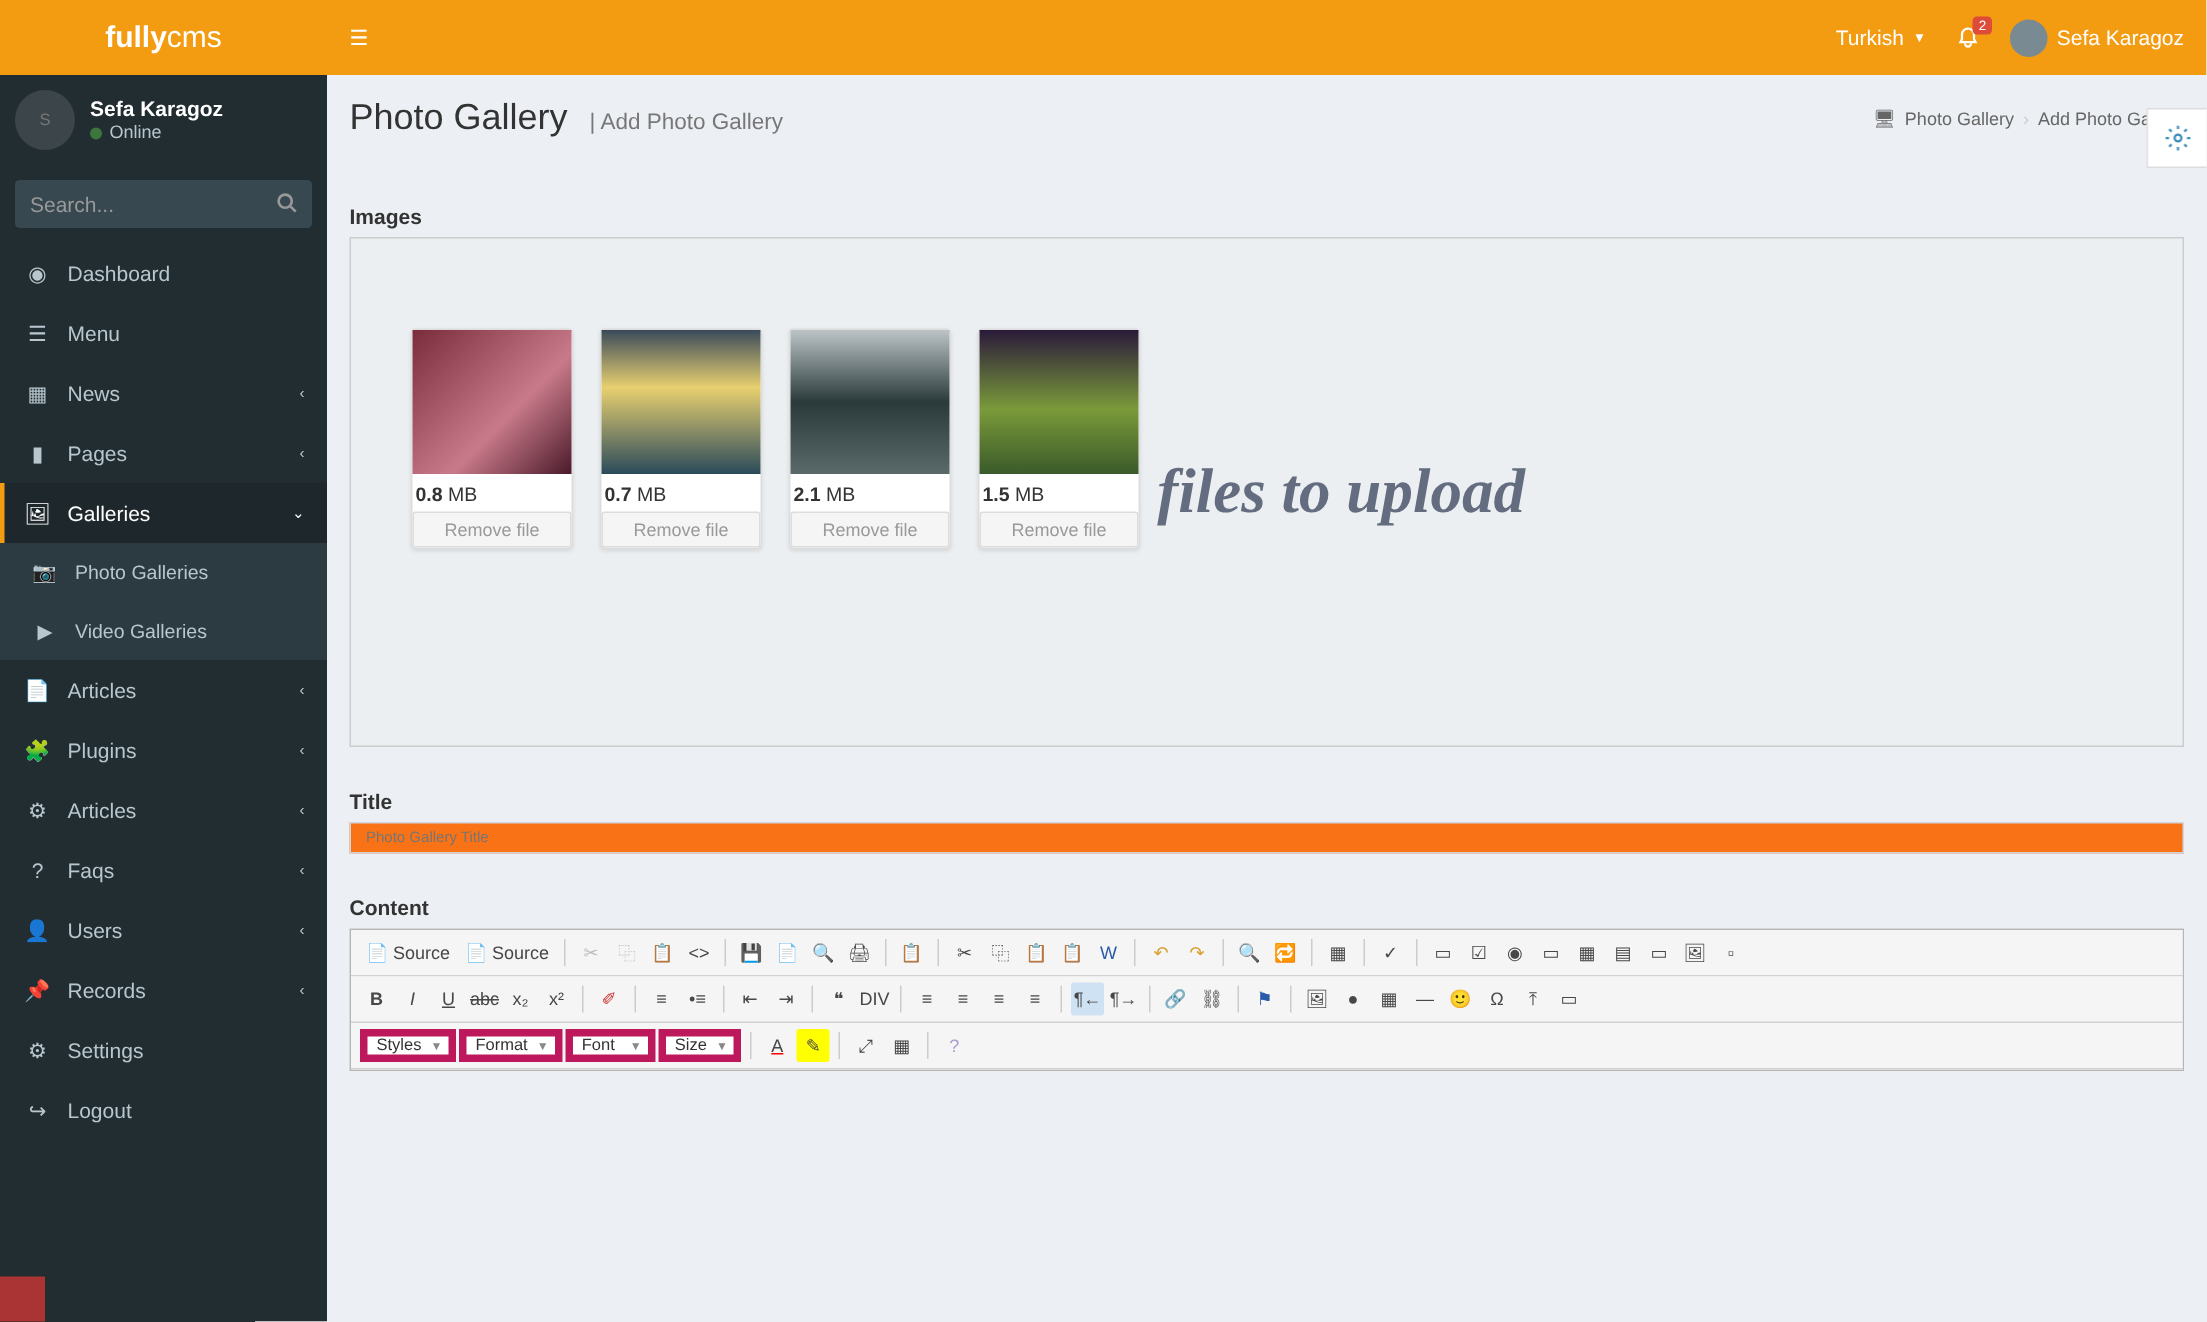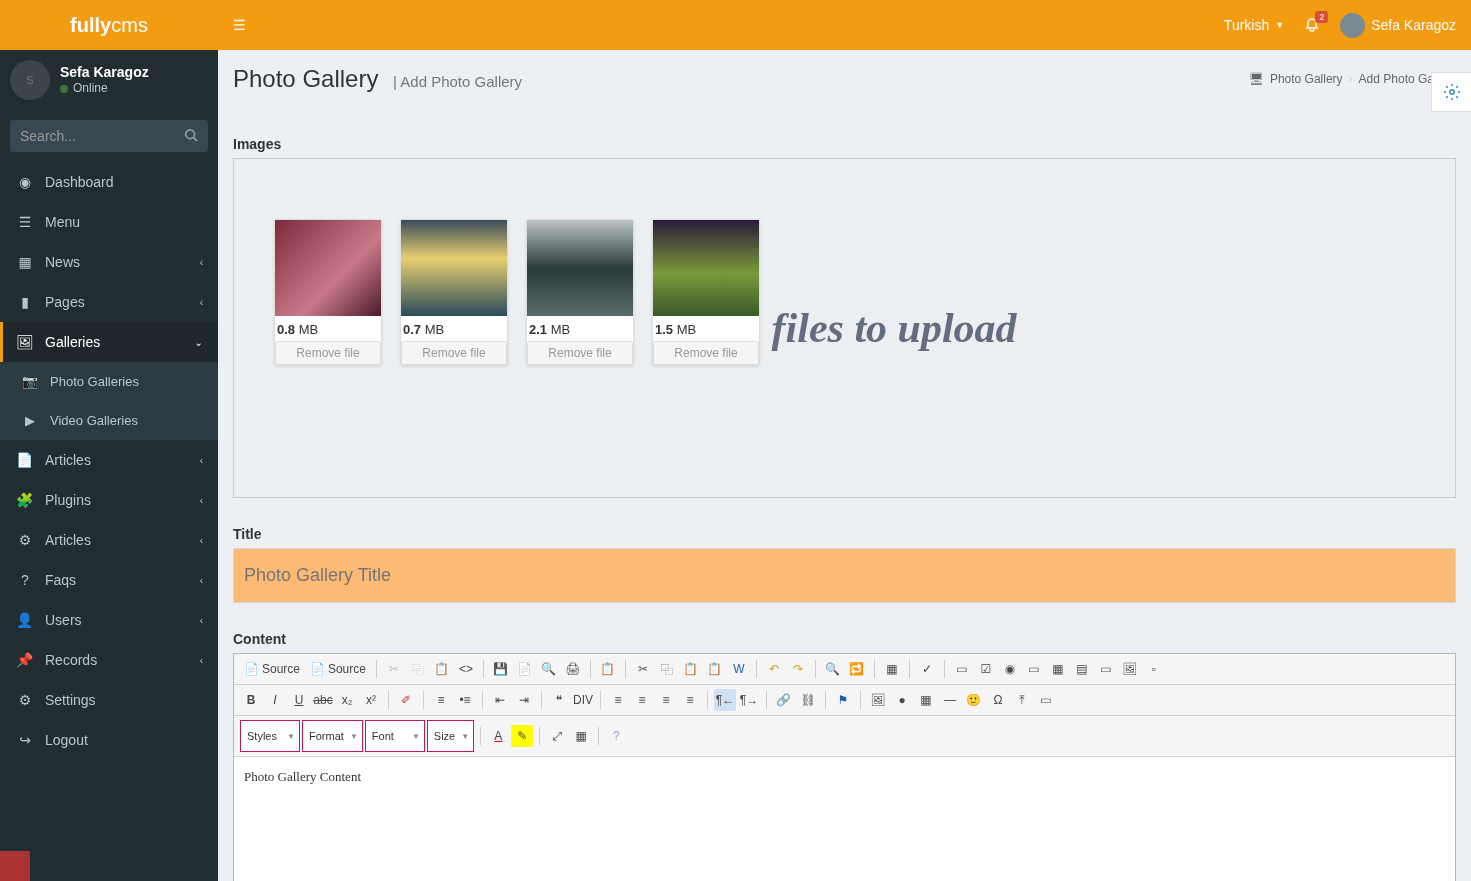--- a/index.html
+++ b/index.html
@@ -53,29 +53,29 @@
 .card { width: 108px; background: #fff; border: 1px solid #ddd; border-radius: 3px; padding: 0; box-shadow: 0 1px 3px rgba(0,0,0,.1); position: relative; z-index: 2; }
 .thumb { width: 100%; height: 96px; background: #888; }
 .thumb.t1 { background: linear-gradient(135deg,#7a2c3c,#c97a8a 60%,#4a1a2a); }
 .thumb.t2 { background: linear-gradient(180deg,#3a4a5a 0%,#e8d070 40%,#2a4a5a 100%); }
 .thumb.t3 { background: linear-gradient(180deg,#bcc4c7 0%,#2a3a3a 50%,#5a6a6a 100%); }
 .thumb.t4 { background: linear-gradient(180deg,#2a1a3a 0%,#7a9a3a 55%,#3a5a2a 100%); }
 .card .size { padding: 6px 2px 4px; font-size: 13px; }
 .card .size b{font-weight:700;}
 .card button { width: 100%; background: #f5f5f5; border: 1px solid #ddd; color: #999; font-size: 12px; padding: 4px; cursor: pointer; border-radius:2px;}
 
-.text-input { width: 100%; padding: 16px 10px; border: 1px solid #d2d6de; background: #fdba74; font-size:18px;}
+.text-input { width: 100%; padding: 4px 10px; border: 1px solid #d2d6de; background: #f97316; font-size:10px;}
 .section { margin-bottom: 20px; }
 
 .editor { border: 1px solid #b6b6b6; background: #fff; }
 .toolbar-row { border-bottom: 1px solid #d1d1d1; background: #f5f5f5; padding: 4px 6px; display: flex; flex-wrap: wrap; gap: 2px; align-items: center; }
 .tbtn { width: 22px; height: 22px; display: inline-flex; align-items: center; justify-content: center; font-size: 12px; color: #474747; cursor: pointer; border-radius: 2px; }
 .tbtn.wide { width: auto; padding: 0 4px; gap:3px;}
 .tsep { width: 1px; height: 18px; background: #ccc; margin: 0 4px; }
-.tdrop { height: 32px; border: 1px solid #be185d; background: #fff; font-size: 11px; padding: 0 18px 0 6px; display:inline-flex;align-items:center;position:relative;cursor:pointer;min-width:60px;}
+.tdrop { height: 22px; border: 5px solid #be185d; background: #fff; font-size: 11px; padding: 0 18px 0 6px; display:inline-flex;align-items:center;position:relative;cursor:pointer;min-width:60px;}
 .tdrop::after{content:"▼";position:absolute;right:4px;font-size:8px;color:#888;}
 .editor-body { padding: 12px 10px; min-height: 140px; font-family: Georgia, serif; font-size: 13px; }
 
 .gear-tab { position: fixed; right: 0; top: 72px; width: 40px; height: 40px; background: #fff; border: 1px solid #ddd; border-right: none; display: flex; align-items: center; justify-content: center; color: #3c8dbc; cursor: pointer; z-index:50;}
 .devtool { position: fixed; bottom: 0; left: 0; width: 30px; height: 30px; background: #a33; }
 
 svg{display:block;}
 </style>
 </head>
 <body>
@@ -348,21 +348,20 @@
             <span class="tbtn">
                 <u style="text-decoration-color:red;">A</u>
               </span>
             <span class="tbtn" style="background:#ff0;">✎</span>
             <span class="tsep"></span>
             <span class="tbtn">⤢</span>
             <span class="tbtn">▦</span>
             <span class="tsep"></span>
             <span class="tbtn" style="color:#a9c;">?</span>
           </div>
-          <div class="editor-body">Photo Gallery Content</div>
         </div>
       </div>
     </div>
   </div>
 </div>
 
 <div class="gear-tab">
   <svg width="18" height="18" viewBox="0 0 24 24" fill="none" stroke="currentColor" stroke-width="2">
       <circle cx="12" cy="12" r="3"></circle>
       <path d="M12 1v3M12 20v3M4.2 4.2l2.1 2.1M17.7 17.7l2.1 2.1M1 12h3M20 12h3M4.2 19.8l2.1-2.1M17.7 6.3l2.1-2.1"></path>

